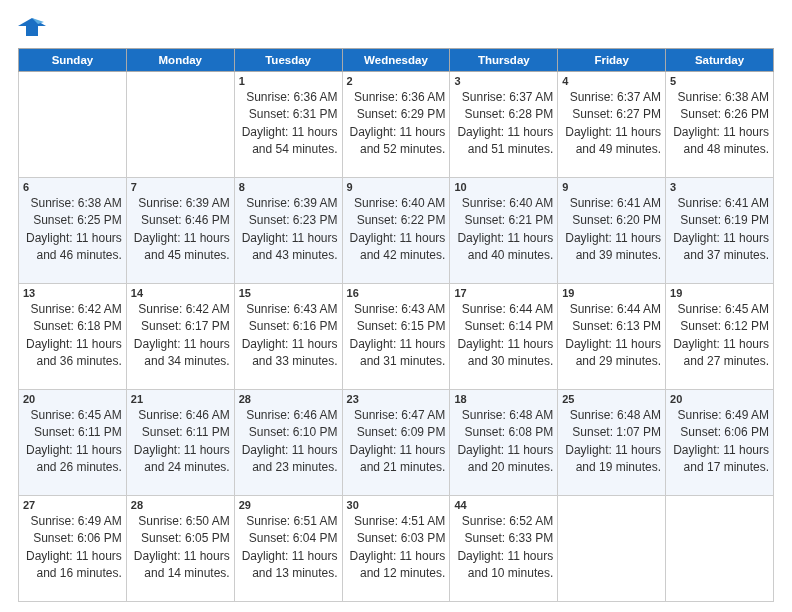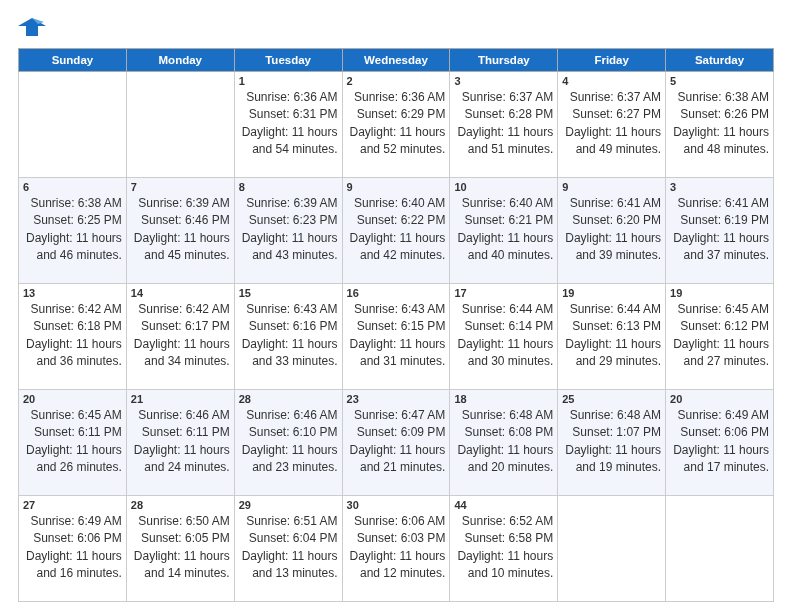--- a/index.html
+++ b/index.html
@@ -311,28 +311,28 @@
 Daylight: 11 hours and 14 minutes.</div>
           </td>
           <td>
             <span class="day-num">29</span>
             <div class="day-detail">Sunrise: 6:51 AM
 Sunset: 6:04 PM
 Daylight: 11 hours and 13 minutes.</div>
           </td>
           <td>
             <span class="day-num">30</span>
-            <div class="day-detail">Sunrise: 6:06 AM
+            <div class="day-detail">Sunrise: 4:51 AM
 Sunset: 6:03 PM
 Daylight: 11 hours and 12 minutes.</div>
           </td>
           <td>
             <span class="day-num">44</span>
             <div class="day-detail">Sunrise: 6:52 AM
-Sunset: 6:58 PM
+Sunset: 6:33 PM
 Daylight: 11 hours and 10 minutes.</div>
           </td>
           <td class="empty-cell"></td>
           <td class="empty-cell"></td>
         </tr>
       </tbody>
   </table>
 </div>
 
 </body></html>

